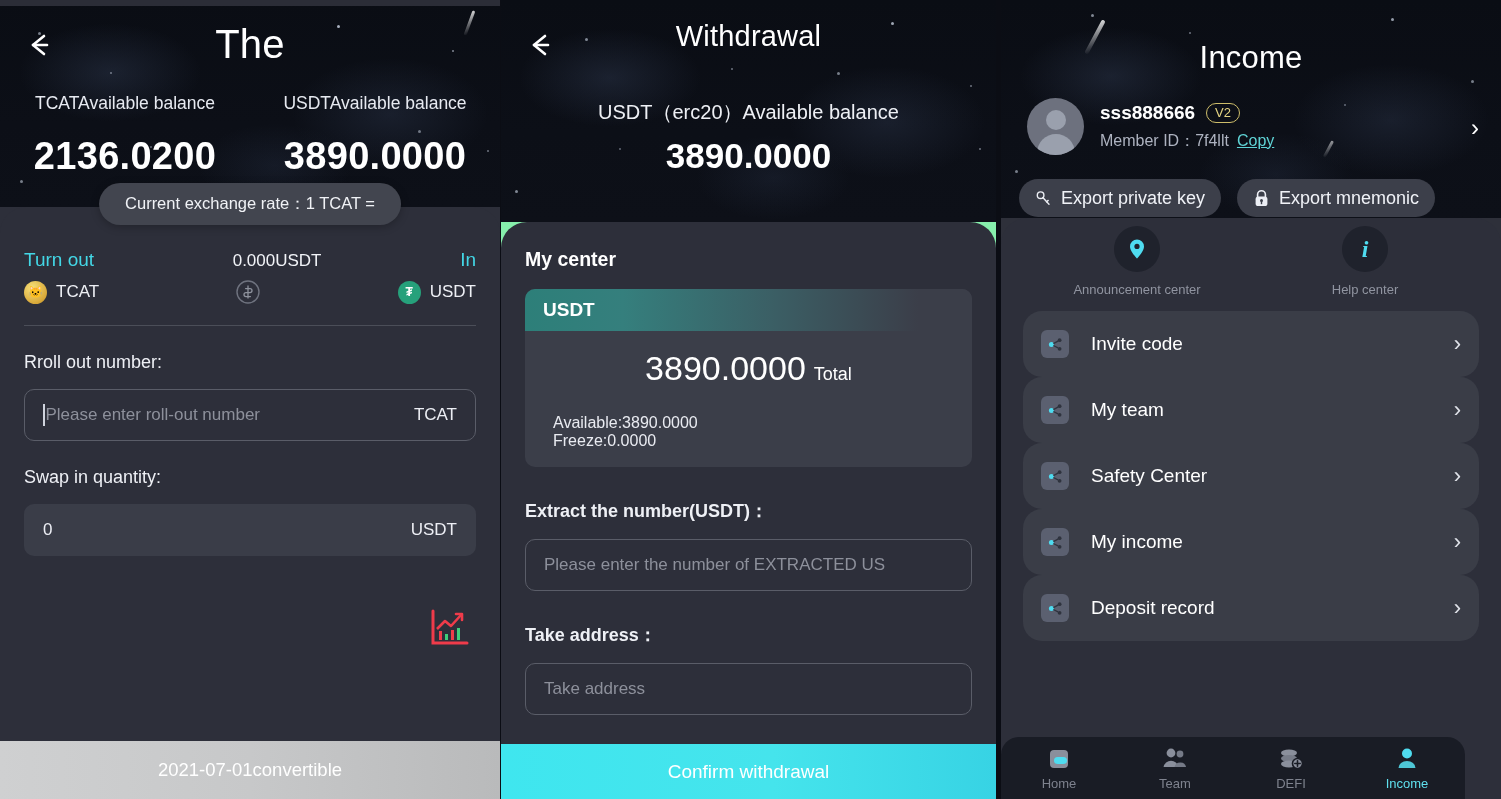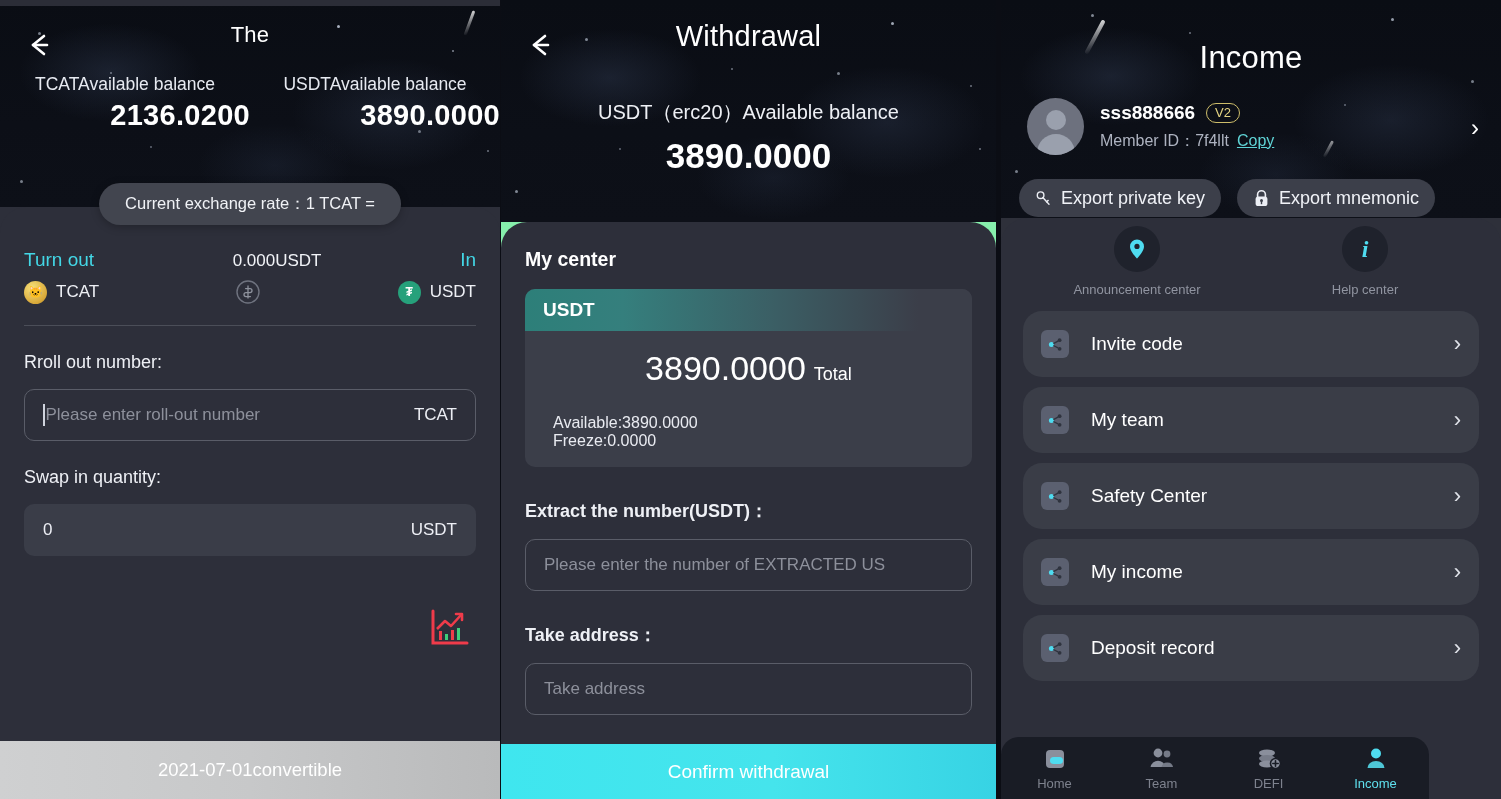--- a/index.html
+++ b/index.html
@@ -44,30 +44,30 @@
     background:#2b2d37;
   }
 
   .backarrow {
     position:absolute; left:22px; top:28px;
     width:34px; height:34px; cursor:pointer;
   }
   .backarrow svg { display:block; }
 
   .hero-title {
-    text-align:center; color:#fff; font-size:22px; font-weight:400;
+    text-align:center; color:#fff; font-size:40px; font-weight:400;
     letter-spacing:.2px;
   }
 
   
   .p1 .hero { height: 207px; padding-top: 22px; }
   .bal-row { display:flex; margin-top:26px; }
   .bal-col { flex:1; text-align:center; }
   .bal-label { color:#e7eaf1; font-size:17.5px; font-weight:400; }
-  .bal-value { color:#fff; font-size:29px; font-weight:bold; margin-top:4px; letter-spacing:.3px;text-align:right; }
+  .bal-value { color:#fff; font-size:38px; font-weight:bold; margin-top:21px; letter-spacing:.3px; }
 
   .sheet {
     position:relative;
     background:#2d2f3a;
     border-radius:26px 26px 0 0;
     height:calc(799px - 207px);
     padding: 0 24px;
   }
   .rate-pill {
     position:absolute; left:50%; transform:translateX(-50%);
@@ -179,32 +179,32 @@
   .center-item { flex:1; text-align:center; }
   .center-circ {
     width:46px; height:46px; border-radius:50%;
     background:#1f222c; margin:0 auto;
     display:flex; align-items:center; justify-content:center;
   }
   .center-lbl { color:#9094a0; font-size:13px; margin-top:10px; }
 
   .menu { margin-top:14px; }
   .menu-item {
-    background:#3a3d47; border-radius:19px; height:66px; margin-bottom:10px;
+    background:#3a3d47; border-radius:19px; height:66px; 
     display:flex; align-items:center; padding:0 18px;
   }
   .menu-ico {
     width:28px; height:28px; border-radius:6px; background:#5b6070;
     display:flex; align-items:center; justify-content:center; flex:0 0 auto;
   }
   .menu-lbl { color:#fff; font-size:19px; margin-left:22px; flex:1; }
   .menu-chev { color:#dfe2e9; font-size:22px; }
 
   .tabbar {
-    position:absolute; bottom:0; left:0; width:428px; height:62px;
+    position:absolute; bottom:0; left:0; width:464px; height:62px;
     background:#191c25; border-radius:18px 18px 0 0;
     display:flex; align-items:center;
   }
   .tab { flex:1; text-align:center; }
   .tab .ti { height:27px; display:flex; align-items:center; justify-content:center; }
   .tab .tl { font-size:13px; margin-top:4px; color:#7e828e; }
   .tab.active .tl { color:#5fe0ee; }
 </style>
 </head>
 <body>

